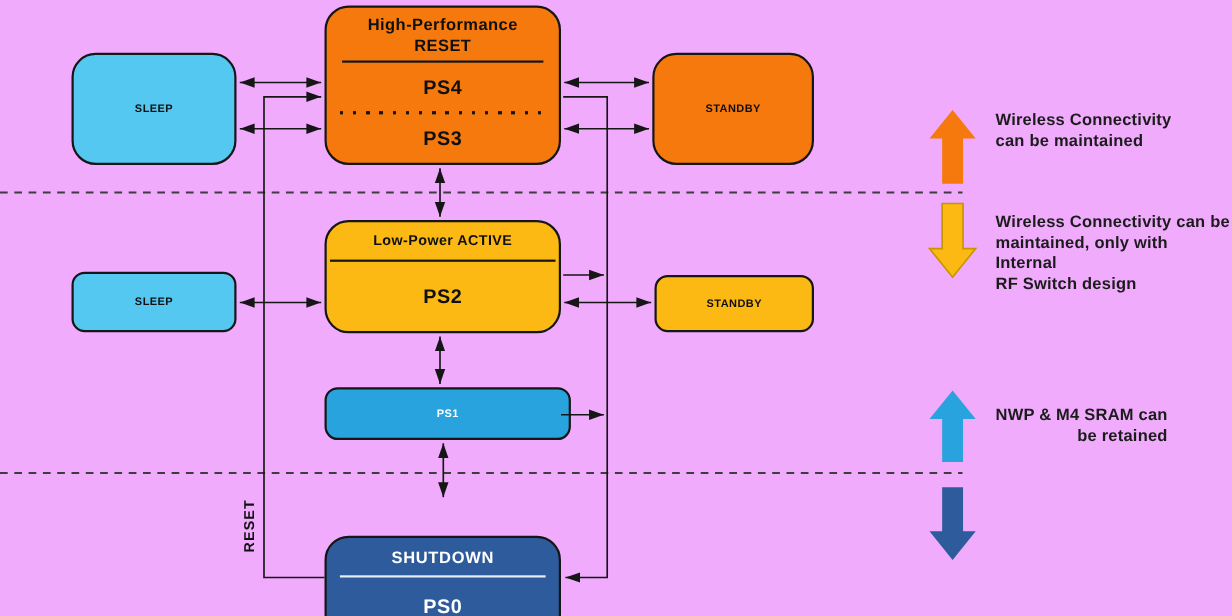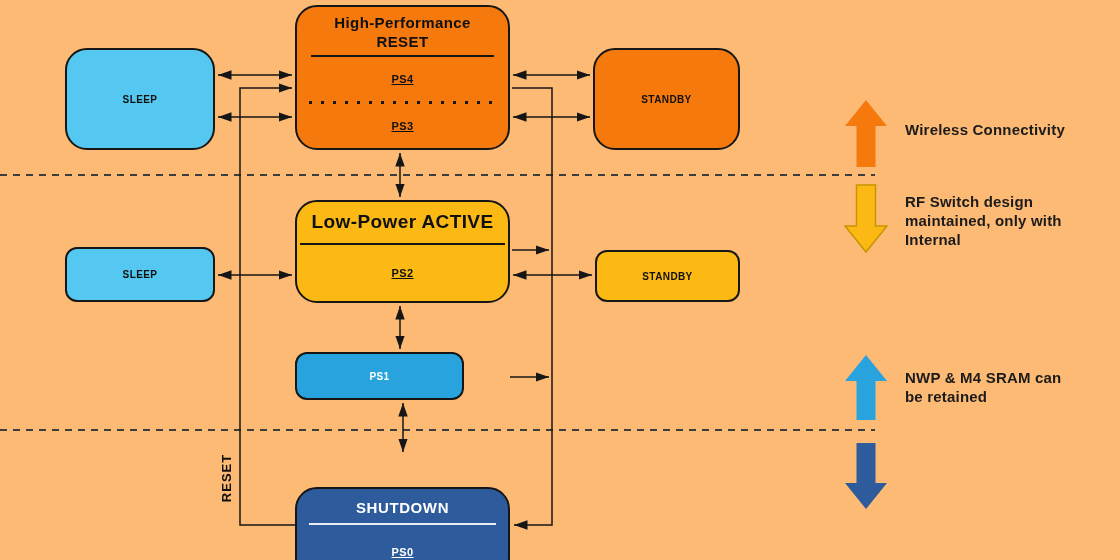--- a/index.html
+++ b/index.html
@@ -1,65 +1,65 @@
 <!DOCTYPE html>
 <html><head>
 <meta charset="utf-8">
 <style>
   html,body{margin:0;padding:0;background:#fff;}
   #stage{
-    position:relative; width:1120px; height:560px; background:#fdba74;
+    position:relative; width:1120px; height:560px; background:#f0abfc;
     font-family:"Liberation Sans", sans-serif; overflow:hidden;
   }
   .box{
     position:absolute; box-sizing:border-box; border:2px solid #161616;
     display:flex; flex-direction:column; align-items:stretch;
     font-weight:bold; color:#101010; letter-spacing:.4px;
   }
   .r20{border-radius:22px;} .r12{border-radius:12px;}
   .center-lbl{display:flex; align-items:center; justify-content:center; flex:1; font-size:10px;}
   .orange{background:#F5790D;} .yellow{background:#FCB813;}
   .lblue{background:#54C8F0;} .mblue{background:#29A3DE;} .dblue{background:#2D5B9B;}
 
   
   .hp{left:295px; top:5px; width:215px; height:145px;}
   .hp-title{padding-top:6px; text-align:center; font-size:15px; line-height:19px;}
   .hp-line{border-top:2px solid #161616; margin:4px 14px 0 14px;}
-  .sub-row{flex:1; display:flex; align-items:center; justify-content:center; font-size:11px;text-decoration:underline;}
+  .sub-row{flex:1; display:flex; align-items:center; justify-content:center; font-size:18px;}
   .dotline{height:3px; margin:0 12px;
     background-image:repeating-linear-gradient(90deg,#161616 0 3px,transparent 3px 12px);}
 
   
   .lp{left:295px; top:200px; width:215px; height:103px;}
-  .lp-title{padding-top:9px; text-align:center; font-size:19px;}
+  .lp-title{padding-top:9px; text-align:center; font-size:13px;}
   .lp-line{border-top:2px solid #161616; margin:10px 3px 0 3px;}
 
   
   .sd{left:295px; top:455px; width:215px; height:93px; color:#fff;margin-top:32px;}
   .sd-title{padding-top:10px; text-align:center; font-size:15px; letter-spacing:.6px;}
   .sd-line{border-top:2px solid #e9eef5; margin:7px 12px 0 12px;}
 
   .sleep-top{left:65px; top:48px; width:150px; height:102px;}
   .standby-top{left:593px; top:48px; width:147px; height:102px;}
   .sleep-mid{left:65px; top:247px; width:150px; height:55px;}
   .standby-mid{left:595px; top:250px; width:145px; height:52px;}
-  .ps1{left:295px; top:352px; width:169px; height:48px; color:#fff;}
+  .ps1{left:295px; top:352px; width:224px; height:48px; color:#fff;}
 
   #overlay{position:absolute; left:0; top:0; pointer-events:none;}
 
   .reset-lbl{
     position:absolute; left:197px; top:468px; width:58px; height:20px;
     display:flex; align-items:center; justify-content:center;
     transform:rotate(-90deg); font-size:13px; font-weight:bold;
     letter-spacing:1px; color:#101010;
   }
 
   .ann{position:absolute; left:905px; font-size:15px; font-weight:bold;
        color:#1b1b1b; line-height:19px; letter-spacing:.2px;}
-  .ann1{top:120px;} .ann2{top:192px;} .ann3{top:368px;} .ann4{top:453px;}
+  .ann1{top:100px;} .ann2{top:192px;} .ann3{top:368px;text-align:right;} .ann4{top:453px;}
 </style>
 </head>
 <body>
 
 <div id="stage">
 
   <div class="box orange r20 hp">
     <div class="hp-title">
       <div>High-Performance</div>
       <div>RESET</div>
@@ -129,24 +129,26 @@
     <line x1="510" y1="377" x2="549" y2="377" stroke="#161616" stroke-width="1.5" marker-end="url(#arw)"></line>
 
     <polygon points="866,100 845,126 856.5,126 856.5,167 875.5,167 875.5,126 887,126" fill="#F5790D"></polygon>
     <polygon stroke="#C79500" stroke-width="1.5" points="856.5,185 856.5,226 845,226 866,252 887,226 875.5,226 875.5,185" fill="#FCB813"></polygon>
     <polygon points="866,355 845,381 856.5,381 856.5,420 875.5,420 875.5,381 887,381" fill="#29A3DE"></polygon>
     <polygon points="856.5,443 856.5,483 845,483 866,509 887,483 875.5,483 875.5,443" fill="#2D5B9B"></polygon>
   </svg>
 
   <div class="ann ann1">
     <div>Wireless Connectivity</div>
+    <div>can be maintained</div>
   </div>
   <div class="ann ann2">
+    <div>Wireless Connectivity can be</div>
+    <div>maintained, only with Internal</div>
     <div>RF Switch design</div>
-    <div>maintained, only with Internal</div>
   </div>
   <div class="ann ann3">
     <div>NWP &amp; M4 SRAM can</div>
     <div>be retained</div>
   </div>
   <div class="ann ann4">
   </div>
 
 </div>
 

